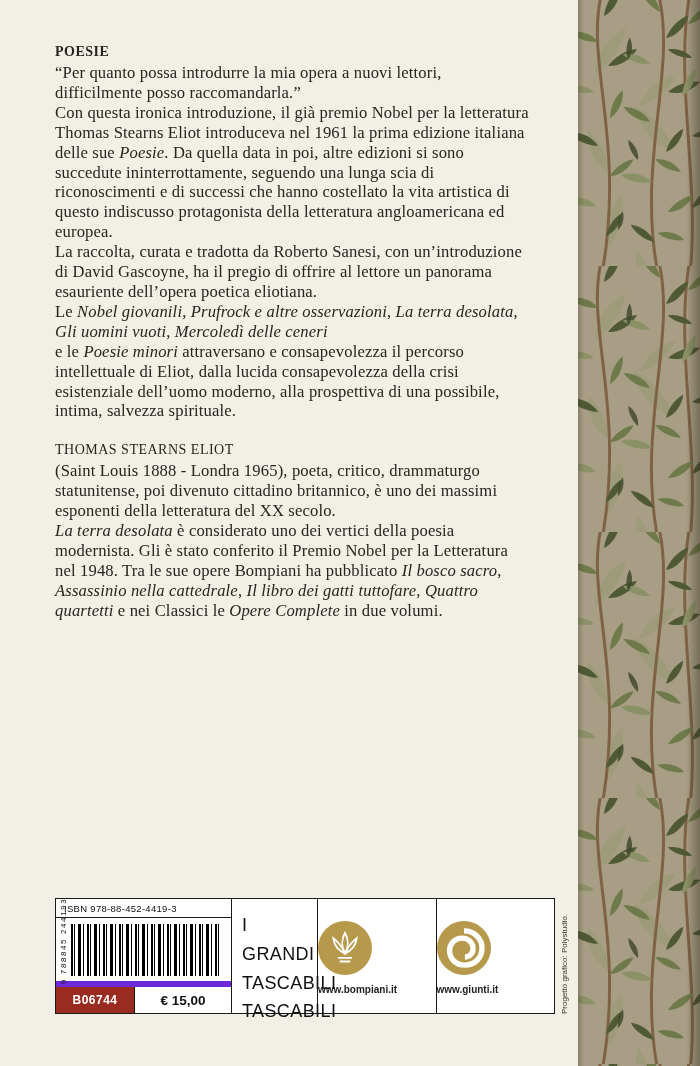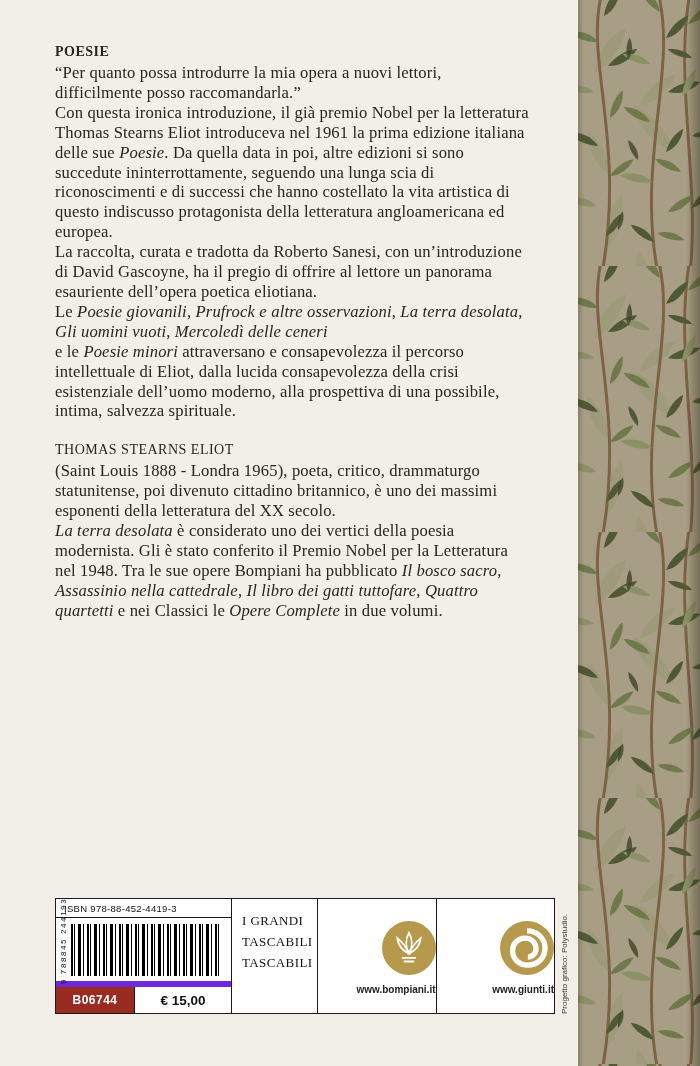--- a/index.html
+++ b/index.html
@@ -36,45 +36,45 @@
       #000 0 1.5px, #fff 1.5px 3px,
       #000 3px 4px, #fff 4px 7.5px,
       #000 7.5px 10.5px, #fff 10.5px 12.5px,
       #000 12.5px 13.5px, #fff 13.5px 16px);
   }
   .code-row{height:26px;display:flex;border-top:6px solid #6d28d9;}
   .code-badge{width:78px;background:#992b21;color:#fff;display:flex;align-items:center;justify-content:center;
     font-weight:bold;font-size:12px;letter-spacing:.5px;}
   .price{flex:1;display:flex;align-items:center;justify-content:center;font-weight:bold;font-size:13.5px;
     border-left:1px solid #1a1a1a;}
-  .col-series{width:86px;padding:12px 6px 0 10px;font-family:Liberation Serif, serif;
-    font-size:13px;letter-spacing:.4px;line-height:1.6;}
+  .col-series{width:86px;padding:12px 6px 0 10px;font-family:Liberation Sans, sans-serif;
+    font-size:18px;letter-spacing:.4px;line-height:1.6;}
   .col-series span{display:block;}
-  .col-logo{flex:1;display:flex;flex-direction:column;align-items:flex-end;justify-content:center;gap:9px;padding-top:4px;}
+  .col-logo{flex:1;display:flex;flex-direction:column;align-items:flex-start;justify-content:center;gap:9px;padding-top:4px;}
   .logo-circle{width:54px;height:54px;display:block;}
   .logo-url{font-size:10px;font-weight:bold;color:#222;}
   .col-last{border-right:none;}
   
   .credits{
     position:absolute;left:560px;top:1014px;transform-origin:0 0;transform:rotate(-90deg);
     font-family:"Liberation Sans", sans-serif;font-size:8px;color:#3a382f;
     width:118px;white-space:nowrap;
   }
 </style>
 </head>
 <body>
 
 <div class="cover">
 
   <div class="text-block">
     <h1 class="heading">POESIE</h1>
     <p class="body-par"><span>“Per quanto possa introdurre la mia opera a nuovi lettori, difficilmente posso raccomandarla.”
 Con questa ironica introduzione, il già premio Nobel per la letteratura Thomas Stearns Eliot introduceva nel 1961 la prima edizione italiana delle sue </span><i>Poesie</i><span>. Da quella data in poi, altre edizioni si sono succedute ininterrottamente, seguendo una lunga scia di riconoscimenti e di successi che hanno costellato la vita artistica di questo indiscusso protagonista della letteratura angloamericana ed europea.
 La raccolta, curata e tradotta da Roberto Sanesi, con un’introduzione di David Gascoyne, ha il pregio di offrire al lettore un panorama esauriente dell’opera poetica eliotiana.
-Le </span><i>Poesie giovanili</i><span>, </span><i>Prufrock e altre osservazioni</i><span>, </span><i>La terra desolata</i><span>, </span><i>Gli uomini vuoti</i><span>, </span><i>Mercoledì delle ceneri</i><span>
+Le </span><i>Nobel giovanili</i><span>, </span><i>Prufrock e altre osservazioni</i><span>, </span><i>La terra desolata</i><span>, </span><i>Gli uomini vuoti</i><span>, </span><i>Mercoledì delle ceneri</i><span>
 e le </span><i>Poesie minori</i><span> attraversano e consapevolezza il percorso intellettuale di Eliot, dalla lucida consapevolezza della crisi esistenziale dell’uomo moderno, alla prospettiva di una possibile, intima, salvezza spirituale.</span></p>
     <h2 class="author-heading">THOMAS STEARNS ELIOT</h2>
     <p class="body-par"><span>(Saint Louis 1888 - Londra 1965), poeta, critico, drammaturgo statunitense, poi divenuto cittadino britannico, è uno dei massimi esponenti della letteratura del XX secolo.
 </span><i>La terra desolata</i><span> è considerato uno dei vertici della poesia modernista. Gli è stato conferito il Premio Nobel per la Letteratura nel 1948. Tra le sue opere Bompiani ha pubblicato </span><i>Il bosco sacro</i><span>, </span><i>Assassinio nella cattedrale</i><span>, </span><i>Il libro dei gatti tuttofare</i><span>, </span><i>Quattro quartetti</i><span> e nei Classici le </span><i>Opere Complete</i><span> in due volumi.</span></p>
   </div>
 
   <svg class="pattern-strip" viewBox="0 0 122 1066" preserveAspectRatio="none" aria-hidden="true">
     <defs>
       <path id="leaf" d="M0,0 C9,-5 22,-7 32,-3 C22,4 9,5 0,0 Z"></path>
       <linearGradient id="edgeR" x1="0" y1="0" x2="1" y2="0">

